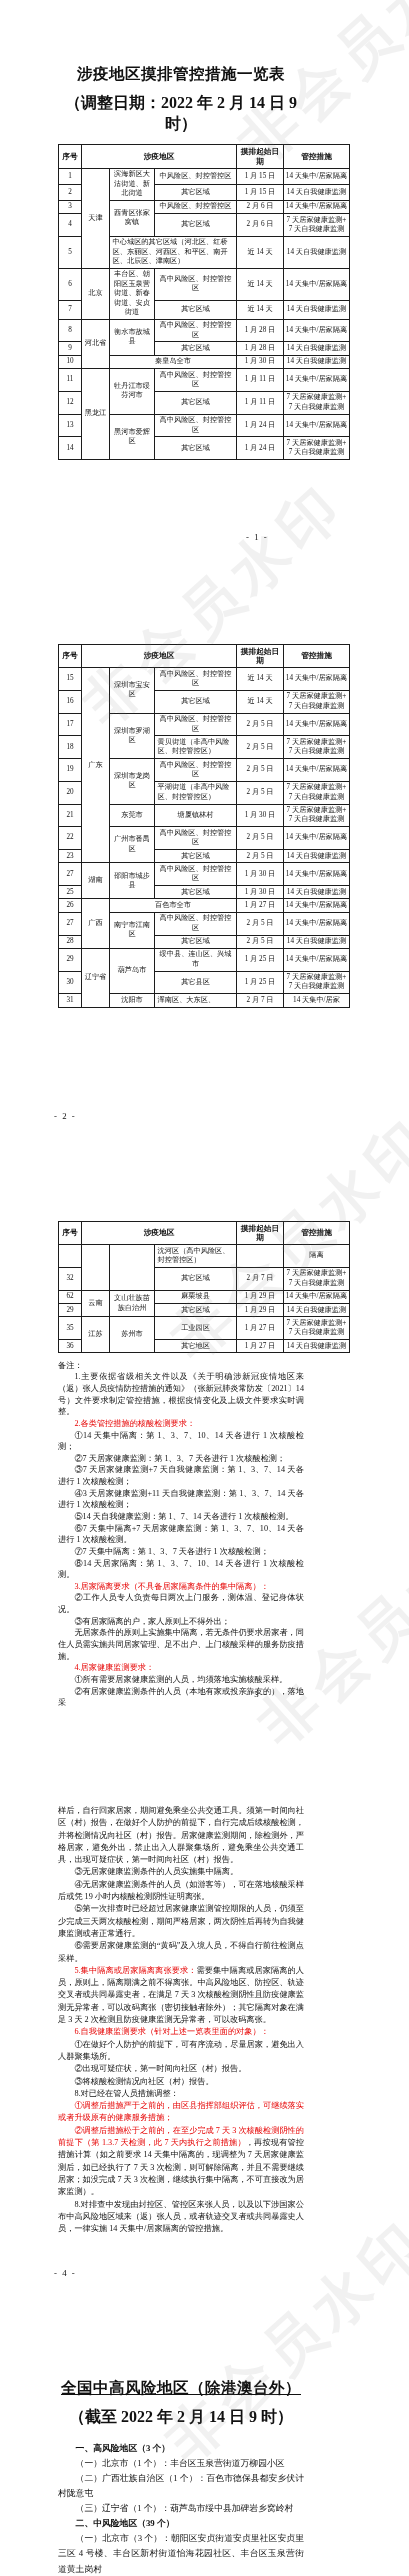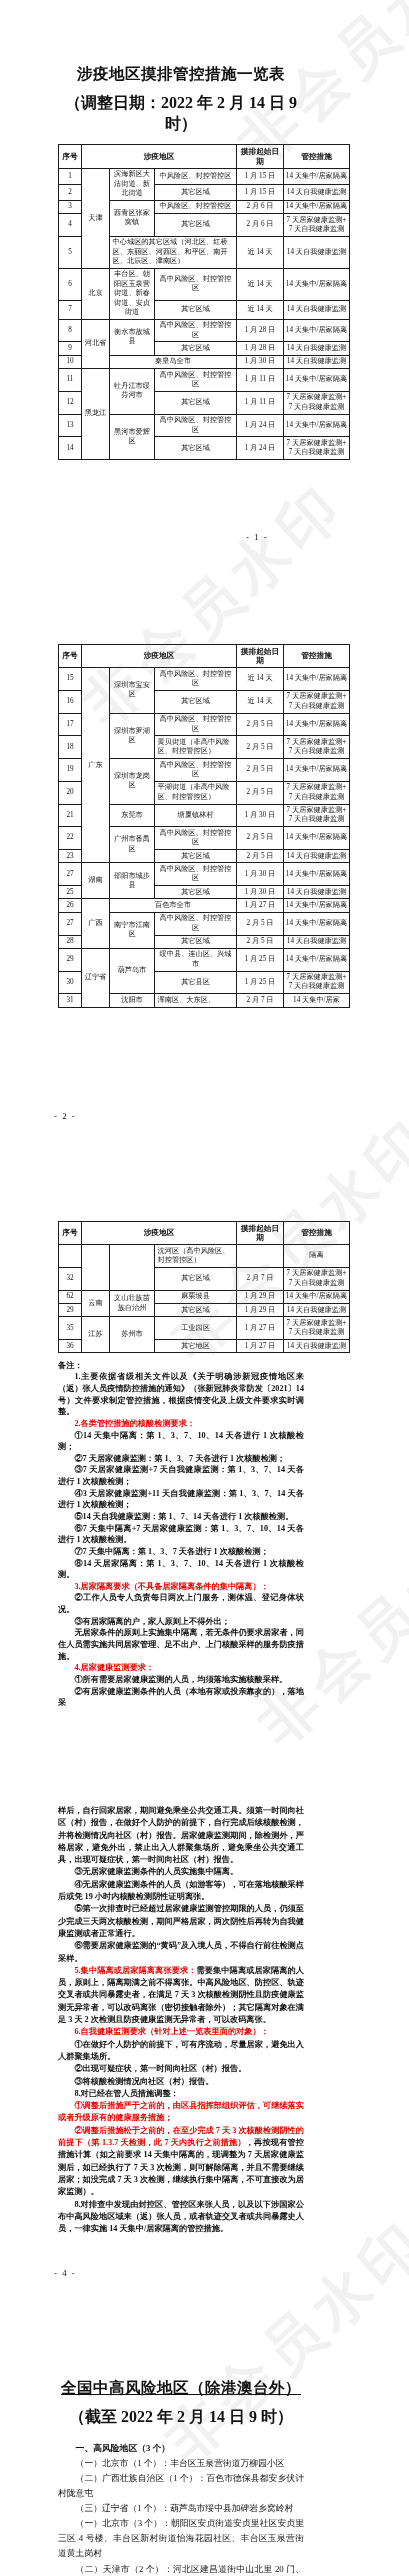--- a/index.html
+++ b/index.html
@@ -17,21 +17,21 @@
   .subtitle{font-size:16px;font-weight:700;text-align:center;margin:8.2px 0 0 0;}
 
   table.ctable{width:316px;border-collapse:collapse;table-layout:fixed;margin-top:9.3px;
     font-size:7.2px;line-height:1.3;text-align:center;}
   table.ctable td{border:1px solid #1c1c1c;padding:1.5px 1px;vertical-align:middle;
     word-break:break-all;}
   table.ctable td.h{font-weight:700;font-size:7.7px;line-height:1.25;}
   table.ctable td.jl{text-align:left;padding:1.5px 2.6px;}
   table.ctable td.red{color:#e60000;font-weight:700;}
 
-  .notes{margin-top:6.2px;font-weight:700;font-size:8.2px;line-height:1.42;text-align:justify;}
+  .notes{margin-top:6.2px;font-weight:400;font-size:8.2px;line-height:1.42;text-align:justify;}
   .pg4 .notes{margin-top:66px;line-height:1.5;}
   .para{margin:0;text-indent:2em;}
   .noind{text-indent:0 !important;}
   .red{color:#e60000;}
   .b{font-weight:700;}
 
   .list5{margin-top:12.4px;font-size:8.8px;font-weight:400;line-height:1.72;text-align:justify;}
   .list5 .b{font-weight:700;}
 
   .foot{position:absolute;top:532px;font-size:8.8px;letter-spacing:1.5px;color:#111;}
@@ -460,20 +460,21 @@
   </section>
 
   <section class="page pg5">
     <h1 class="title">全国中高风险地区（除港澳台外）</h1>
     <div class="subtitle">（截至 2022 年 2 月 14 日 9 时）</div>
     <div class="list5">
         <p class="para b"><span>一、高风险地区（3 个）</span></p>
         <p class="para"><span>（一）北京市（1 个）：丰台区玉泉营街道万柳园小区</span></p>
         <p class="para"><span>（二）广西壮族自治区（1 个）：百色市德保县都安乡伏计村陇意屯</span></p>
         <p class="para"><span>（三）辽宁省（1 个）：葫芦岛市绥中县加碑岩乡窝岭村</span></p>
+        <p class="para b"><span>二、中风险地区（39 个）</span></p>
         <p class="para"><span>（一）北京市（3 个）：朝阳区安贞街道安贞里社区安贞里三区 4 号楼、丰台区新村街道怡海花园社区、丰台区玉泉营街道黄土岗村</span></p>
         <p class="para"><span>（二）天津市（2 个）：河北区建昌道街中山北里 20 门、河东区春华街道月光园 2 号楼</span></p>
         <p class="para"><span>（三）黑龙江省（24 个）</span></p>
       </div>
 
   </section>
 
 </div>
 
 

